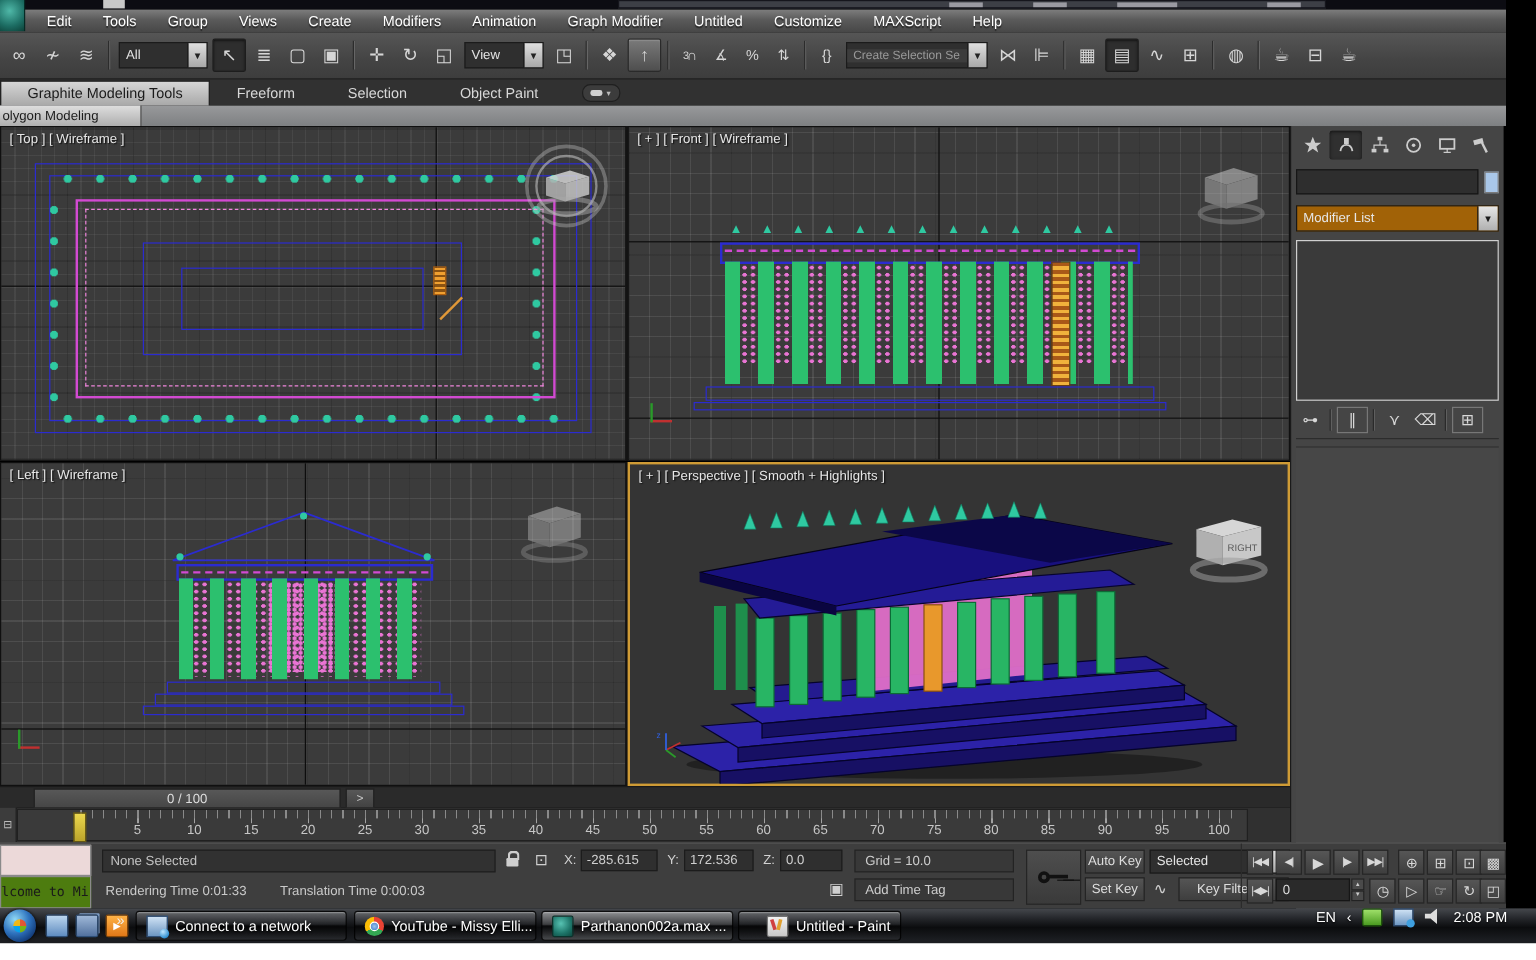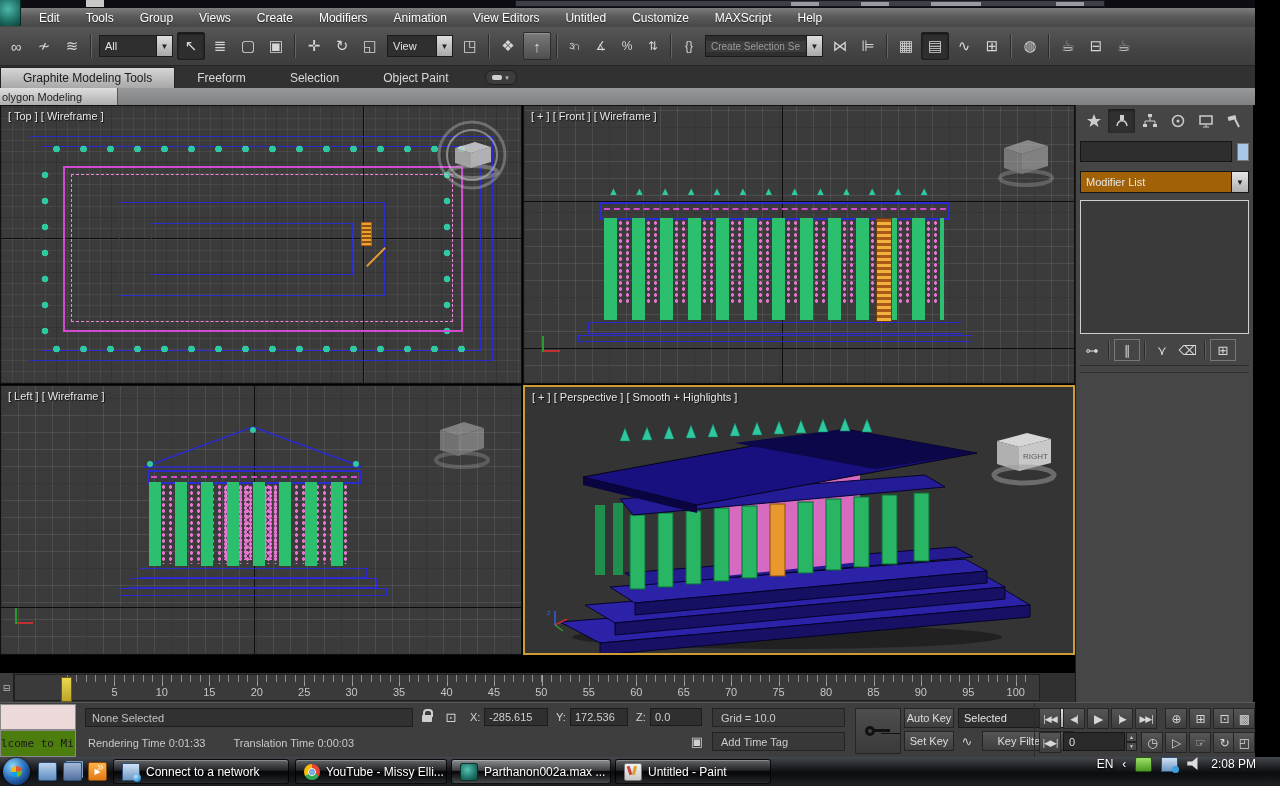--- a/index.html
+++ b/index.html
@@ -194,21 +194,21 @@
   <div class="abs menubar">
     <div class="menu-items">
 
     <span class="menu-item">Edit</span>
         <span class="menu-item">Tools</span>
         <span class="menu-item">Group</span>
         <span class="menu-item">Views</span>
         <span class="menu-item">Create</span>
         <span class="menu-item">Modifiers</span>
         <span class="menu-item">Animation</span>
-        <span class="menu-item">View Editors</span>
+        <span class="menu-item">Graph Modifier</span>
         <span class="menu-item">Untitled</span>
         <span class="menu-item">Customize</span>
         <span class="menu-item">MAXScript</span>
         <span class="menu-item">Help</span>
       </div>
   </div>
 
   <div class="abs toolbar">
     <span class="tbtn">∞</span>
     <span class="tbtn">≁</span>
@@ -489,20 +489,24 @@
       <span class="cp-btn framed">∥</span>
       <span class="cp-sep"></span>
       <span class="cp-btn">⋎</span>
       <span class="cp-btn">⌫</span>
       <span class="cp-sep"></span>
       <span class="cp-btn framed">⊞</span>
     </div>
     <div class="cp-rollout"></div>
   </div>
 
+  <div class="abs sliderrow">
+    <div class="framebox">0 / 100</div>
+    <div class="nextbtn">&gt;</div>
+  </div>
 
   <div class="abs trackbar">
     <div class="tb-mini">⊟</div>
     <div class="ruler">
       <div class="ticks-maj"></div>
       <div class="ticks-min"></div>
       <div class="ruler-nums">
 
       <span>0</span>
           <span>5</span>
@@ -602,21 +606,21 @@
     <span>Connect to a network</span>
   </div>
   <div class="abs taskbtn" style="left:295px;width:152px;">
     <span class="tb-ico ico-chrome"></span>
     <span>YouTube - Missy Elli...</span>
   </div>
   <div class="abs taskbtn active" style="left:451px;width:160px;">
     <span class="tb-ico ico-max"></span>
     <span>Parthanon002a.max ...</span>
   </div>
-  <div class="abs taskbtn" style="left:615px;width:156px;">
+  <div class="abs taskbtn" style="left:615px;width:136px;justify-content:flex-end;">
     <span class="tb-ico ico-paint"></span>
     <span>Untitled - Paint</span>
   </div>
   <div class="abs tray">
     <span>EN</span>
     <span>‹</span>
     <span class="trayico ico-batt"></span>
     <span class="trayico ico-net2"></span>
     <span class="trayico ico-spk"></span>
     <span>2:08 PM</span>

